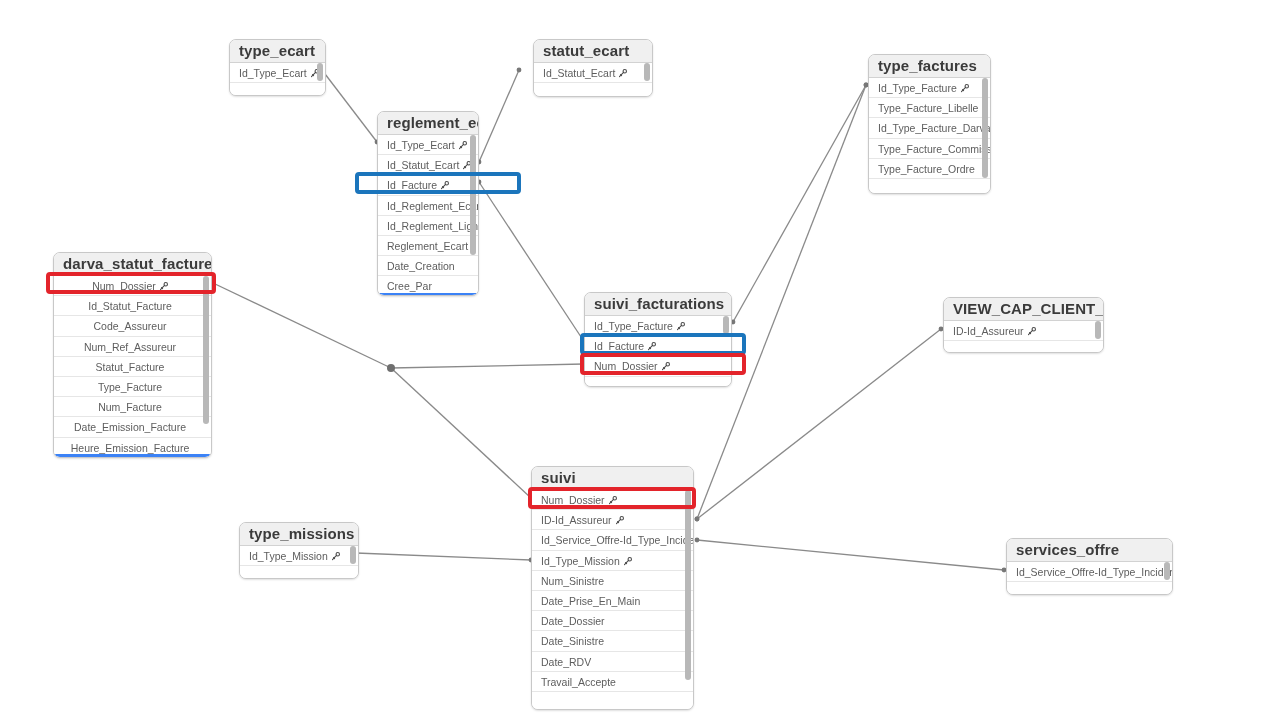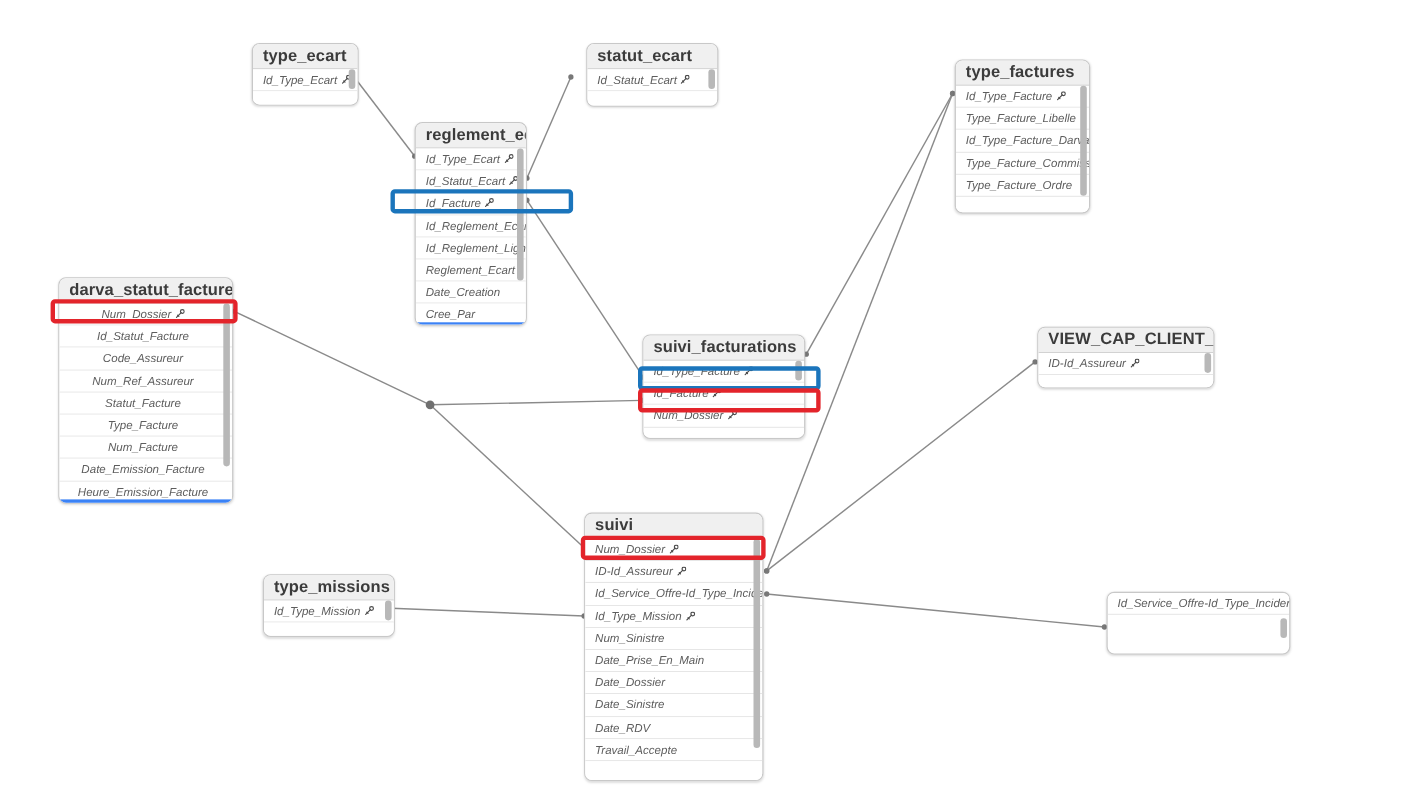--- a/index.html
+++ b/index.html
@@ -57,21 +57,20 @@
     height: 20.2px;
     line-height: 20.2px;
     font-size: 10.5px;
     color: #5d5d5d;
     padding-left: 9px;
     padding-right: 14px;
     white-space: nowrap;
     border-bottom: 1px solid #e6e6e6;
     box-sizing: border-box;
     background: #ffffff;
-    font-style: italic;
   }
   .field-row:last-child { border-bottom: 4px solid #3b82f6; }
   .field-row.blank {
     border-bottom: none;
     background: #ffffff;
   }
   .field-row.clipped {
     overflow: hidden;
   }
   .key-icon {
@@ -231,21 +230,21 @@
           <div class="field-row"><span>Code_Assureur</span></div>
           <div class="field-row"><span>Num_Ref_Assureur</span></div>
           <div class="field-row"><span>Statut_Facture</span></div>
           <div class="field-row"><span>Type_Facture</span></div>
           <div class="field-row"><span>Num_Facture</span></div>
           <div class="field-row"><span>Date_Emission_Facture</span></div>
           <div class="field-row clipped"><span>Heure_Emission_Facture</span></div>
         </div>
         <div class="scrollbar" style="top: 23px; height: 148px;"></div>
       </div>
-      <div class="entity" style="left: 584px; top: 292px; width: 148px; height: 95px; margin-top: 12px;">
+      <div class="entity" style="left: 584px; top: 292px; width: 148px; height: 95px;">
         <div class="entity-header">suivi_facturations</div>
         <div class="entity-body">
           <div class="field-row"><span>Id_Type_Facture</span><span class="key-icon"><svg width="9" height="9" viewBox="0 0 10 10">
                 <g stroke="#4a4a4a" stroke-width="1.2" fill="none" stroke-linecap="round">
                   <line x1="1.6" y1="8.4" x2="6.4" y2="3.6"></line>
                   <line x1="2.8" y1="6.2" x2="4.0" y2="7.4"></line>
                   <circle cx="7.5" cy="2.5" r="1.9"></circle>
                 </g>
               </svg></span></div>
           <div class="field-row"><span>Id_Facture</span><span class="key-icon"><svg width="9" height="9" viewBox="0 0 10 10">
@@ -323,20 +322,21 @@
                   <line x1="1.6" y1="8.4" x2="6.4" y2="3.6"></line>
                   <line x1="2.8" y1="6.2" x2="4.0" y2="7.4"></line>
                   <circle cx="7.5" cy="2.5" r="1.9"></circle>
                 </g>
               </svg></span></div>
           <div class="field-row blank"></div>
         </div>
         <div class="scrollbar" style="top: 23px; height: 18px;"></div>
       </div>
       <div class="entity" style="left: 1006px; top: 538px; width: 167px; height: 57px;">
+        <div class="entity-header">services_offre</div>
         <div class="entity-body">
           <div class="field-row"><span>Id_Service_Offre-Id_Type_Incident</span></div>
           <div class="field-row blank"></div>
         </div>
         <div class="scrollbar" style="top: 23px; height: 18px;"></div>
       </div>
     </div>
   <div id="highlights-layer">
       <div class="highlight hl-blue" style="left: 355px; top: 172px; width: 166px; height: 22px;"></div>
       <div class="highlight hl-blue" style="left: 580px; top: 333px; width: 166px; height: 22px;"></div>

